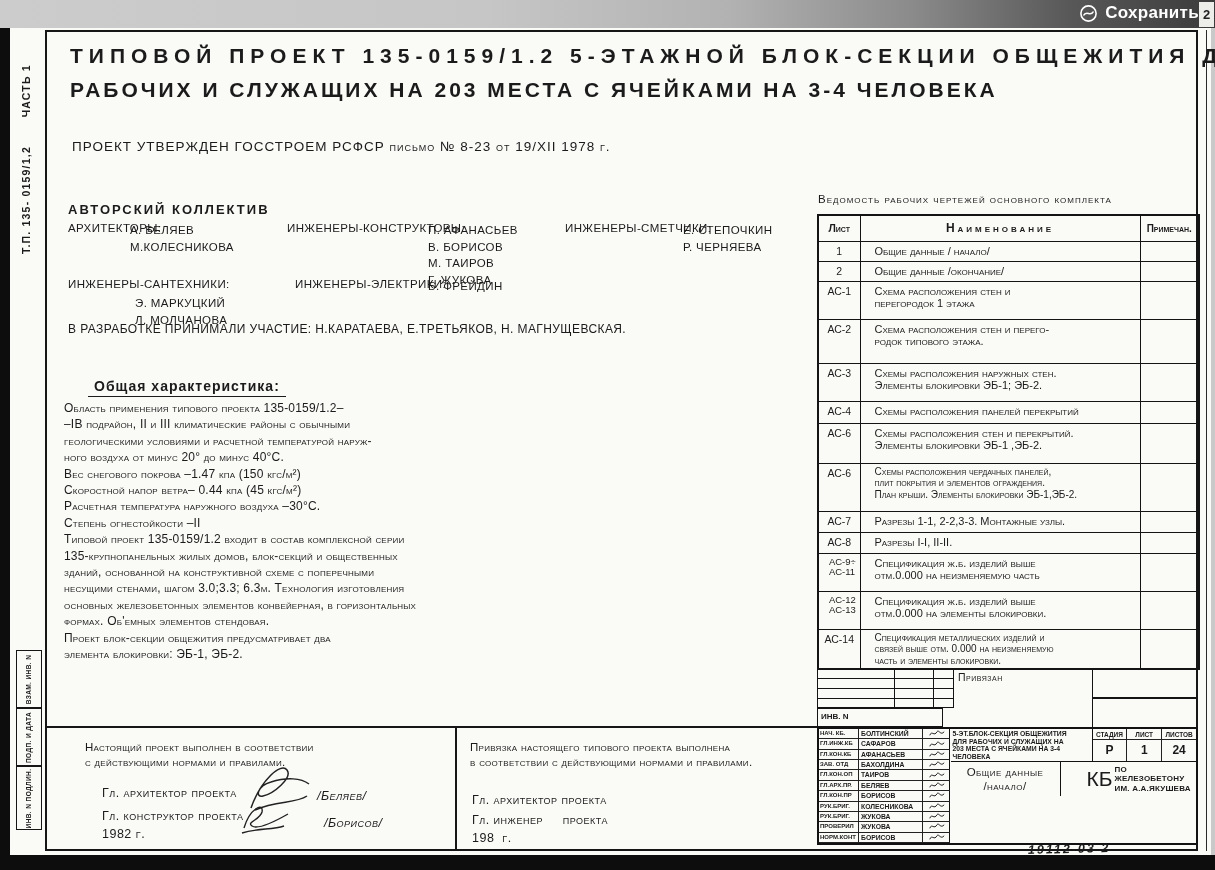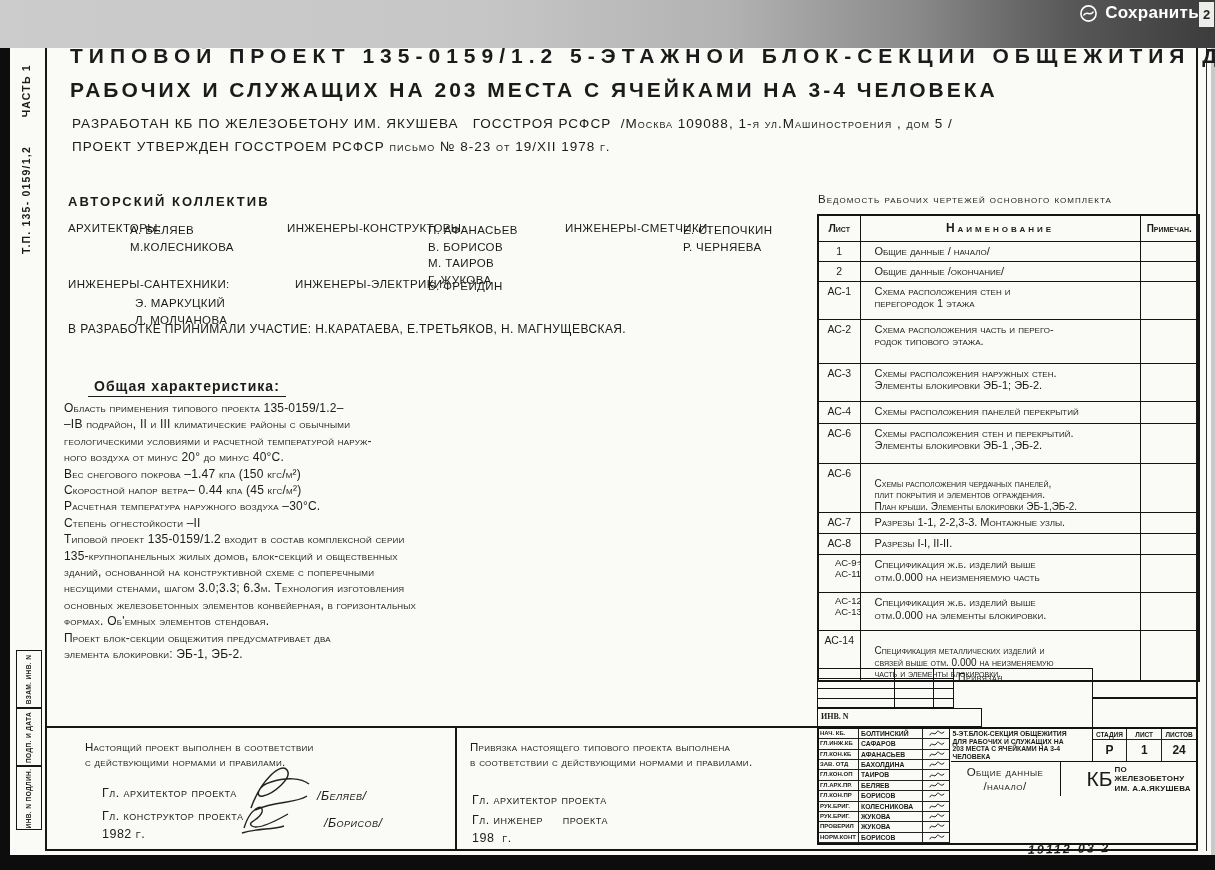--- a/index.html
+++ b/index.html
@@ -11,70 +11,70 @@
   .pre { white-space: pre-line; }
 
   .sheet-bg { left:10px; top:0; width:1203px; height:855px; background:#fafaf7; }
   .strip-left { left:0; top:0; width:10px; height:870px; background:#0d0d0d; }
   .strip-bottom { left:0; top:855px; width:1215px; height:15px; background:#0d0d0d; }
   .strip-right { left:1211px; top:0; width:4px; height:855px; background:#c9c9c9; }
 
   .frame { left:45px; top:30px; width:1153px; height:821px; border:2px solid #161616; background:transparent; }
   .outer-vline { left:1206px; top:30px; width:1px; height:821px; background:#2a2a2a; }
 
-  .topbar { left:0; top:0; width:1215px; height:48px; z-index:6;
+  .topbar { left:0; top:0; width:1215px; height:28px; z-index:6;
     background:linear-gradient(90deg,#cccccc 0%,#c6c6c6 40%,#b2b2b2 60%,#8b8b8b 75%,#585858 88%,#3c3c3c 100%); }
   .save-btn { position:absolute; right:16px; top:3px; display:flex; align-items:center; gap:7px;
     color:#fff; font-size:17px; font-weight:bold; cursor:pointer; letter-spacing:.3px; }
   .page-corner { left:1199px; top:2px; width:15px; height:25px; background:#ededea; color:#222;
     z-index:7; font-size:13px; text-align:center; line-height:25px; font-weight:bold; }
 
   .vcode { left:20px; top:254px; transform:rotate(-90deg); transform-origin:0 0;
     white-space:nowrap; font-size:10.5px; letter-spacing:1.2px; font-weight:bold; }
   .mbox { left:16px; width:26px; border:1.5px solid #161616; display:flex; align-items:center; justify-content:center; background:#fafaf7; }
   .mbox span { transform:rotate(-90deg); white-space:nowrap; font-size:6.5px; font-weight:bold; letter-spacing:.4px; }
 
   .title1 { left:70px; top:44px; font-size:21px; font-weight:bold; letter-spacing:6px; white-space:nowrap; }
   .title2 { left:70px; top:78px; font-size:21px; font-weight:bold; letter-spacing:3px; white-space:nowrap; }
   .meta { font-size:13.5px; letter-spacing:1px; white-space:nowrap; font-weight:500; }
 
-  .team-h { left:68px; top:194px; font-size:13px; font-weight:bold; letter-spacing:2px; }
+  .team-h { left:68px; top:202px; font-size:13px; font-weight:bold; letter-spacing:2px; }
   .tlabel { font-size:11.5px; letter-spacing:.4px; white-space:nowrap; }
   .tnames { font-size:11.5px; line-height:16.5px; letter-spacing:.4px; }
 
   .char-h { left:88px; top:378px; font-size:14px; font-weight:bold; letter-spacing:1px;
     border-bottom:1.5px solid #1b1b1b; padding:0 6px 2px 6px; }
   .char-body { left:64px; top:400px; width:470px; font-size:12px; line-height:16.4px; letter-spacing:.2px; }
 
   .hline-footer { left:47px; top:726px; width:770px; height:1.5px; background:#161616; }
   .vline-footer { left:455px; top:726px; width:1.5px; height:125px; background:#161616; }
   .stmt { font-size:11.5px; line-height:15px; letter-spacing:.3px; }
   .roleline { font-size:12.5px; letter-spacing:.5px; white-space:nowrap; }
 
   .wl-caption { left:818px; top:193px; font-size:11.5px; letter-spacing:1px; font-weight:500; }
   table.worklist { position:absolute; left:817px; top:214px; width:381px; border-collapse:collapse;
     table-layout:fixed; border:2px solid #141414; background:transparent; }
   table.worklist th, table.worklist td { border:1.5px solid #141414; vertical-align:top; overflow:hidden; }
   th.h-sheet { font-size:10.5px; } th.h-name { font-size:12px; letter-spacing:3px; } th.h-note { font-size:10px; }
   table.worklist th { vertical-align:middle; font-weight:bold; }
   td.sheet { text-align:center; font-size:10.5px; padding-top:3px; }
-  td.sheet.two { font-size:9.5px; line-height:10.5px; white-space:pre-line; text-align:left; padding-left:16px; }
+  td.sheet.two { font-size:9.5px; line-height:10.5px; white-space:pre-line; text-align:left; padding-left:10px; }
   td.name { font-size:11px; line-height:12.5px; padding:3px 2px 0 14px; }
-  td.name.tight { font-size:10px; line-height:11.5px; padding-top:14px; }
+  td.name.tight { font-size:10px; line-height:11.5px; padding-top:2px; }
 
   .bz-left { left:817px; top:668px; width:137px; height:40px; border:1.5px solid #141414; }
   .bz-left .v1 { position:absolute; left:76px; top:0; width:1px; height:100%; background:#141414; }
   .bz-left .v2 { position:absolute; left:115px; top:0; width:1px; height:100%; background:#141414; }
   .bz-left .h1 { position:absolute; left:0; top:9px; width:100%; height:1px; background:#141414; }
   .bz-left .h2 { position:absolute; left:0; top:19px; width:100%; height:1px; background:#141414; }
   .bz-left .h3 { position:absolute; left:0; top:29px; width:100%; height:1px; background:#141414; }
   .bz-mid { left:954px; top:668px; width:139px; height:59px; border-right:1.5px solid #141414; border-top:1.5px solid #141414; }
   .bz-label { position:absolute; left:4px; top:2px; font-size:10.5px; letter-spacing:.5px; }
   .bz-right-bottom { left:1093px; top:697px; width:105px; height:1.5px; background:#141414; }
-  .inv-box { left:817px; top:708px; width:165px; height:19px; border:1.5px solid #141414;font-family:Liberation Serif, serif; }
+  .inv-box { left:817px; top:708px; width:126px; height:19px; border:1.5px solid #141414; }
   .inv-label { position:absolute; left:3px; top:3px; font-size:8px; font-weight:bold; }
 
   .stamp { left:817px; top:727px; width:381px; height:118px; border:2px solid #121212; }
   .stamp-left { position:absolute; left:0; top:0; width:131px; height:100%;
     border-right:1.5px solid #121212; display:grid; grid-template-columns:40px 64px 27px; grid-template-rows:repeat(11,1fr); }
   .stamp-left > div { border-right:1px solid #222; border-bottom:1px solid #222; overflow:hidden; }
   .stamp-left > div:nth-child(3n) { border-right:none; }
   .sr { font-size:6px; padding:1px 0 0 1px; letter-spacing:0; font-weight:bold; white-space:nowrap; }
   .sn { font-size:6.8px; padding:1px 0 0 2px; font-weight:bold; white-space:nowrap; }
   .ss { display:flex; align-items:center; justify-content:center; }
@@ -131,21 +131,20 @@
   <div class="abs mbox" style="top:708px;height:58px">
     <span class="sc">ПОДП. И ДАТА</span>
     </div>
   <div class="abs mbox" style="top:766px;height:64px">
     <span class="sc">ИНВ. N ПОДЛИН.</span>
     </div>
 
   <div class="abs title1">ТИПОВОЙ ПРОЕКТ 135-0159/1.2  5-ЭТАЖНОЙ БЛОК-СЕКЦИИ ОБЩЕЖИТИЯ ДЛЯ</div>
   <div class="abs title2">РАБОЧИХ И СЛУЖАЩИХ НА 203 МЕСТА С ЯЧЕЙКАМИ НА 3-4 ЧЕЛОВЕКА</div>
 
-  <div class="abs meta sc" style="left:72px;top:116px">РАЗРАБОТАН КБ ПО ЖЕЛЕЗОБЕТОНУ ИМ. ЯКУШЕВА&nbsp;&nbsp;&nbsp;ГОССТРОЯ РСФСР&nbsp;&nbsp;/Москва 109088, 1-я ул.Машиностроения , дом 5 /</div>
   <div class="abs meta sc" style="left:72px;top:139px">ПРОЕКТ УТВЕРЖДЕН ГОССТРОЕМ РСФСР письмо № 8-23 от 19/XII 1978 г.</div>
 
   <div class="abs team-h">АВТОРСКИЙ КОЛЛЕКТИВ</div>
   <div class="abs tlabel" style="left:68px;top:222px">АРХИТЕКТОРЫ:</div>
   <div class="abs tnames pre" style="left:130px;top:222px">А. БЕЛЯЕВ
 М.КОЛЕСНИКОВА</div>
   <div class="abs tlabel" style="left:287px;top:222px">ИНЖЕНЕРЫ-КОНСТРУКТОРЫ:</div>
   <div class="abs tnames pre" style="left:428px;top:222px">П. АФАНАСЬЕВ
 В. БОРИСОВ
 М. ТАИРОВ
@@ -223,21 +222,21 @@
           <td></td>
         </tr>
     <tr style="height:38px">
           <td class="sheet">АС-1</td>
           <td class="name pre sc">Схема расположения стен и
 перегородок 1 этажа</td>
           <td></td>
         </tr>
     <tr style="height:44px">
           <td class="sheet">АС-2</td>
-          <td class="name pre sc">Схема расположения часть и перего-
+          <td class="name pre sc">Схема расположения стен и перего-
 родок типового  этажа.</td>
           <td></td>
         </tr>
     <tr style="height:38px">
           <td class="sheet">АС-3</td>
           <td class="name pre sc">Схемы расположения наружных стен.
 Элементы блокировки ЭБ-1; ЭБ-2.</td>
           <td></td>
         </tr>
     <tr style="height:22px">

